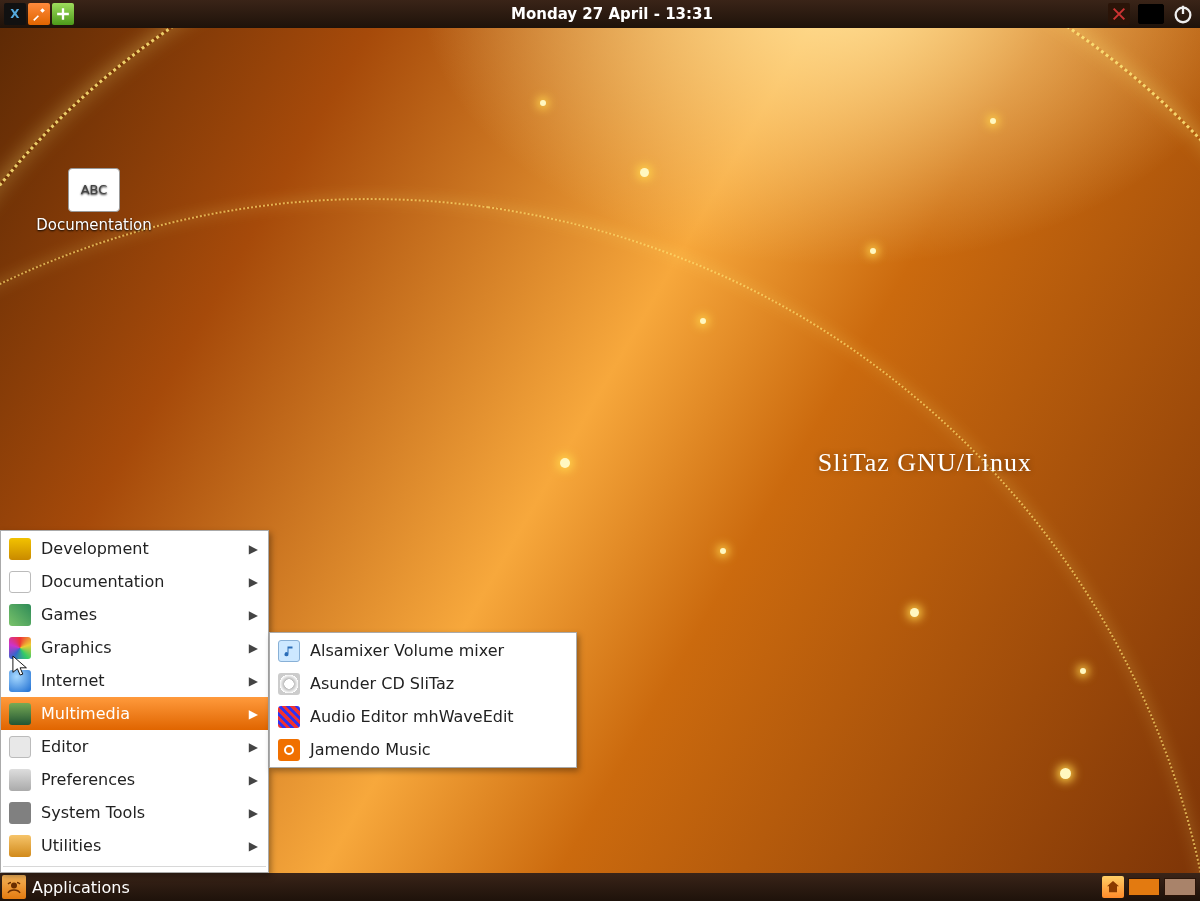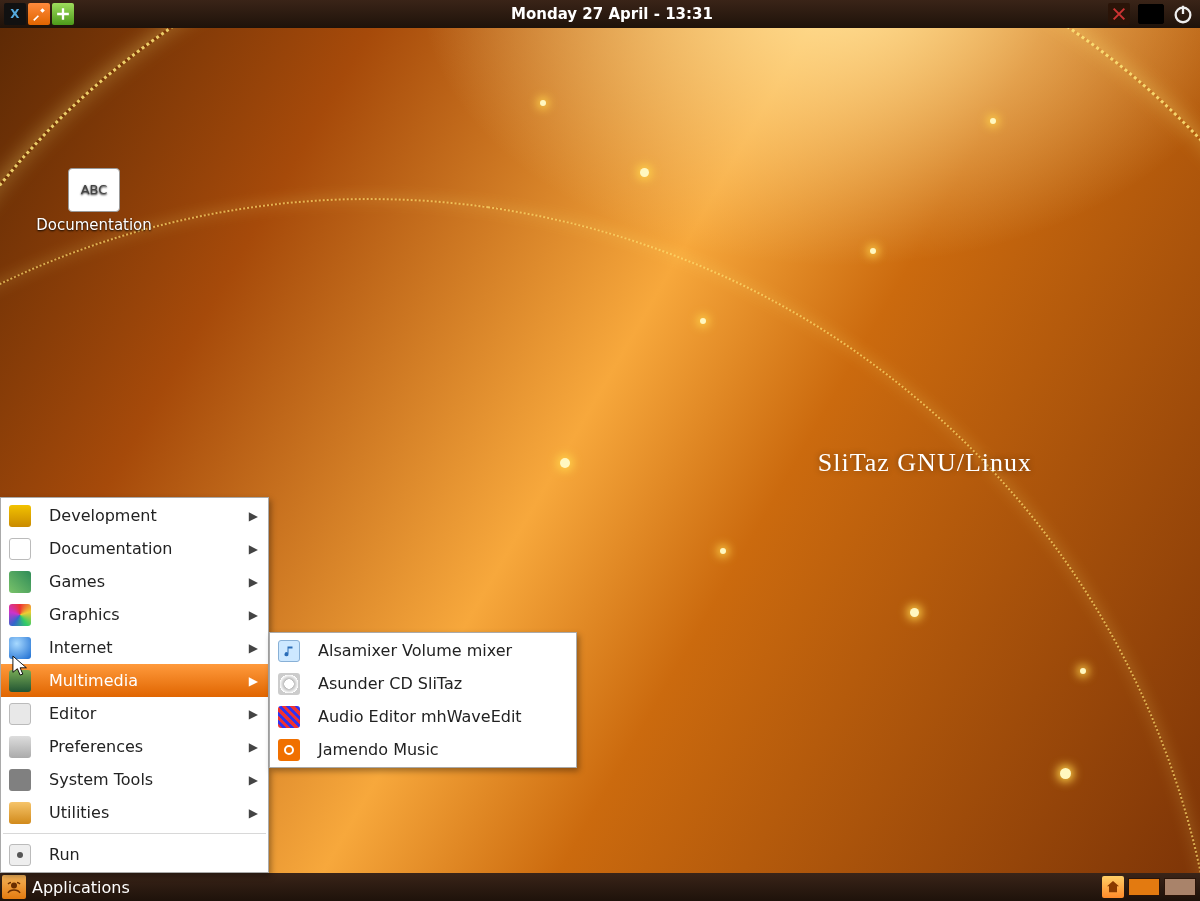--- a/index.html
+++ b/index.html
@@ -46,21 +46,21 @@
     .folder { background:linear-gradient(#e9dbb9,#c8b98e); position:relative; border:1px solid #8d7a53;}
     .folder:before{content:"";position:absolute;top:-8px;left:6px;width:24px;height:10px;background:#c8b98e;border:1px solid #8d7a53;border-bottom:none;border-radius:3px 3px 0 0;}
     .docpage { background:#fff; border:1px solid #999; }
 
     
     .menu { position:absolute; background:#fff; border:1px solid #aaa; box-shadow:2px 3px 6px rgba(0,0,0,.35);
       font-size:16px; color:#222; padding:1px 0; z-index:100;}
     .menu.main { left:0; bottom:28px; width:269px; }
     .menu.sub  { left:269px; bottom:133px; width:308px; } 
     .menu .sep { height:1px; background:#d8d8d8; margin:4px 2px; }
-    .menu .item { display:flex; align-items:center; gap:18px; height:33px; padding:0 8px; position:relative; }
+    .menu .item { display:flex; align-items:center; gap:10px; height:33px; padding:0 8px; position:relative; }
     .menu .item .ico { width:22px; height:22px; border-radius:3px; display:flex;align-items:center;justify-content:center; flex:0 0 22px;}
     .menu .item .arrow { position:absolute; right:10px; font-size:12px; color:#444; }
     .menu .item.selected { color:#fff; background:linear-gradient(#ff9a3c,#e06500); }
     .menu .item.selected .arrow { color:#fff; }
     .cursor { position:absolute; width:18px; height:22px; z-index:110; pointer-events:none; }
 
     
     .ic-dev{background:linear-gradient(#f2c200,#c98a00);} .ic-doc{background:#fff;border:1px solid #bbb;}
     .ic-games{background:linear-gradient(45deg,#7ac36a,#2e8b57);} .ic-gfx{background:conic-gradient(#e33,#ec3,#3c6,#36c,#c3c,#e33);}
     .ic-net{background:radial-gradient(circle at 35% 30%,#a7d9ff,#1b6cd1);} .ic-mm{background:linear-gradient(#7a5,#253);}
@@ -178,28 +178,20 @@
     <span class="ico ic-sys"></span>
     <span>System Tools</span>
     <span class="arrow">▶</span>
   </div>
   <div class="item">
     <span class="ico ic-util"></span>
     <span>Utilities</span>
     <span class="arrow">▶</span>
   </div>
   <div class="sep"></div>
-  <div class="item">
-    <span class="ico ic-run">
-      <svg width="12" height="12" viewBox="0 0 24 24" fill="#555">
-          <circle cx="12" cy="12" r="6"></circle>
-        </svg>
-    </span>
-    <span>Run</span>
-  </div>
 </div>
 
 <div class="menu sub">
   <div class="item">
     <span class="ico ic-note">
       <svg width="12" height="14" viewBox="0 0 24 24" fill="#2a6db8">
           <path d="M9 3v12a4 4 0 1 0 2 3V7h8V3z"></path>
         </svg>
     </span>
     <span>Alsamixer Volume mixer</span>

